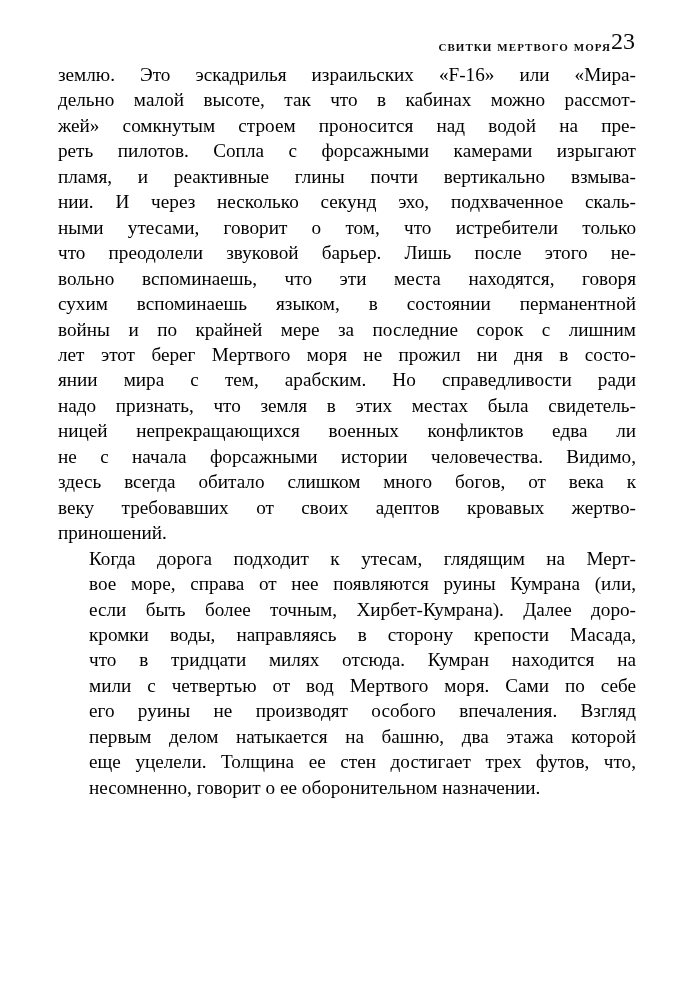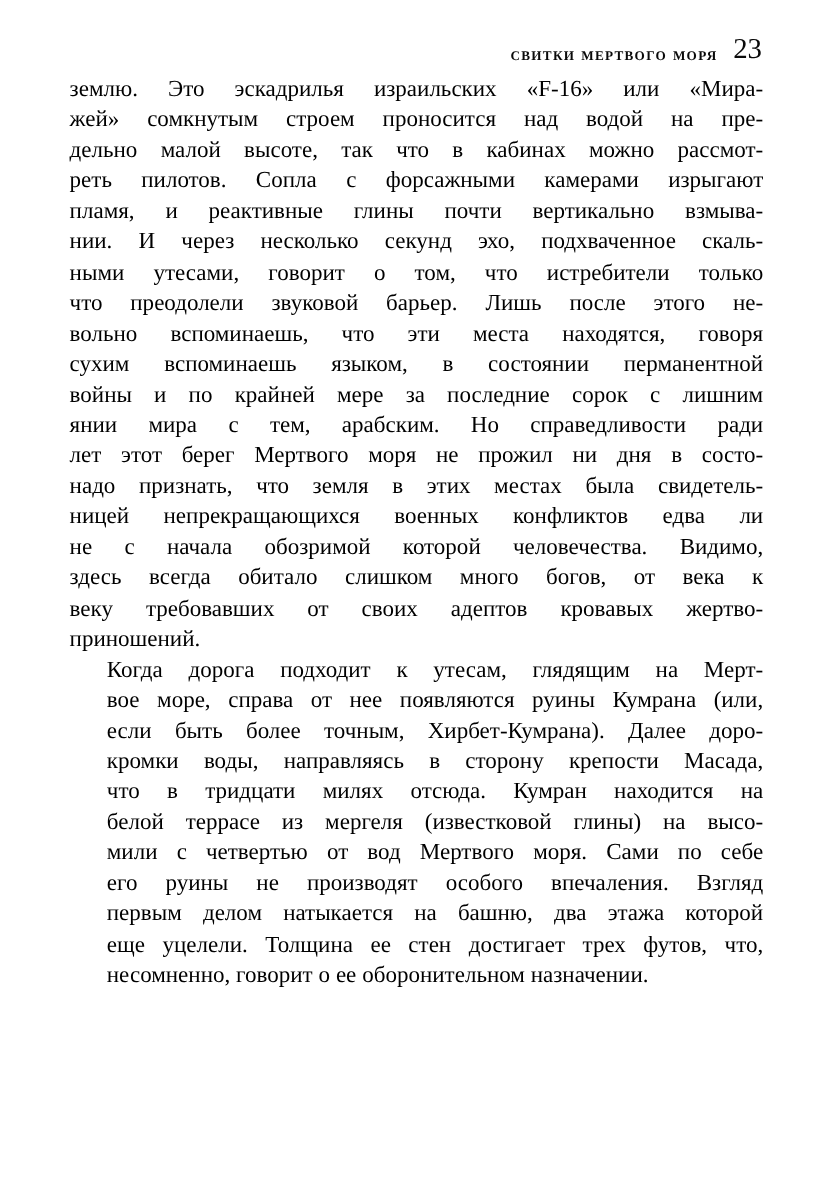--- a/index.html
+++ b/index.html
@@ -38,21 +38,21 @@
     font-variant: small-caps;
     text-transform: lowercase;
     letter-spacing: 1.05px;
     font-weight: 600;
     white-space: nowrap;
     color: #0a0a0a;
   }
   .running-head-folio {
     font-size: 24px;
     font-weight: 400;
-    margin-left: 13px;
+    margin-left: 0;
     letter-spacing: 0px;
     color: #0a0a0a;
   }
 
   
   .textblock {
     position: absolute;
     left: 58px;
     top: 62px;
     width: 578px;
@@ -91,46 +91,45 @@
 <div class="page">
 
   <div class="running-head">
     <span class="running-head-title">Свитки Мертвого моря</span>
     <span class="running-head-folio">23</span>
   </div>
 
   <div class="textblock">
       <p class="para">
         <span class="line just">землю. Это эскадрилья израильских «F-16» или «Мира-</span>
+        <span class="line just">дельно малой высоте, так что в кабинах можно рассмот-</span>
         <span class="line just">жей» сомкнутым строем проносится над водой на пре-</span>
-        <span class="line just">дельно малой высоте, так что в кабинах можно рассмот-</span>
         <span class="line just">реть пилотов. Сопла с форсажными камерами изрыгают</span>
         <span class="line just">пламя, и реактивные глины почти вертикально взмыва-</span>
         <span class="line just">нии. И через несколько секунд эхо, подхваченное скаль-</span>
         <span class="line just">ными утесами, говорит о том, что истребители только</span>
         <span class="line just">что преодолели звуковой барьер. Лишь после этого не-</span>
         <span class="line just">вольно вспоминаешь, что эти места находятся, говоря</span>
         <span class="line just">сухим вспоминаешь языком, в состоянии перманентной</span>
         <span class="line just">войны и по крайней мере за последние сорок с лишним</span>
+        <span class="line just">лет этот берег Мертвого моря не прожил ни дня в состо-</span>
         <span class="line just">янии мира с тем, арабским. Но справедливости ради</span>
-        <span class="line just">лет этот берег Мертвого моря не прожил ни дня в состо-</span>
         <span class="line just">надо признать, что земля в этих местах была свидетель-</span>
         <span class="line just">ницей непрекращающихся военных конфликтов едва ли</span>
-        <span class="line just">не с начала обозримой которой человечества. Видимо,</span>
+        <span class="line just">не с начала форсажными истории человечества. Видимо,</span>
         <span class="line just">здесь всегда обитало слишком много богов, от века к</span>
         <span class="line just">веку требовавших от своих адептов кровавых жертво-</span>
         <span class="line left">приношений.</span>
       </p>
       <p class="para indent">
         <span class="line just">Когда дорога подходит к утесам, глядящим на Мерт-</span>
         <span class="line just">вое море, справа от нее появляются руины Кумрана (или,</span>
         <span class="line just">если быть более точным, Хирбет-Кумрана). Далее доро-</span>
         <span class="line just">кромки воды, направляясь в сторону крепости Масада,</span>
         <span class="line just">что в тридцати милях отсюда. Кумран находится на</span>
-        <span class="line just">белой террасе из мергеля (известковой глины) на высо-</span>
         <span class="line just">мили с четвертью от вод Мертвого моря. Сами по себе</span>
         <span class="line just">его руины не производят особого впечаления. Взгляд</span>
         <span class="line just">первым делом натыкается на башню, два этажа которой</span>
         <span class="line just">еще уцелели. Толщина ее стен достигает трех футов, что,</span>
         <span class="line left">несомненно, говорит о ее оборонительном назначении.</span>
       </p>
     </div>
 
 </div>
 

